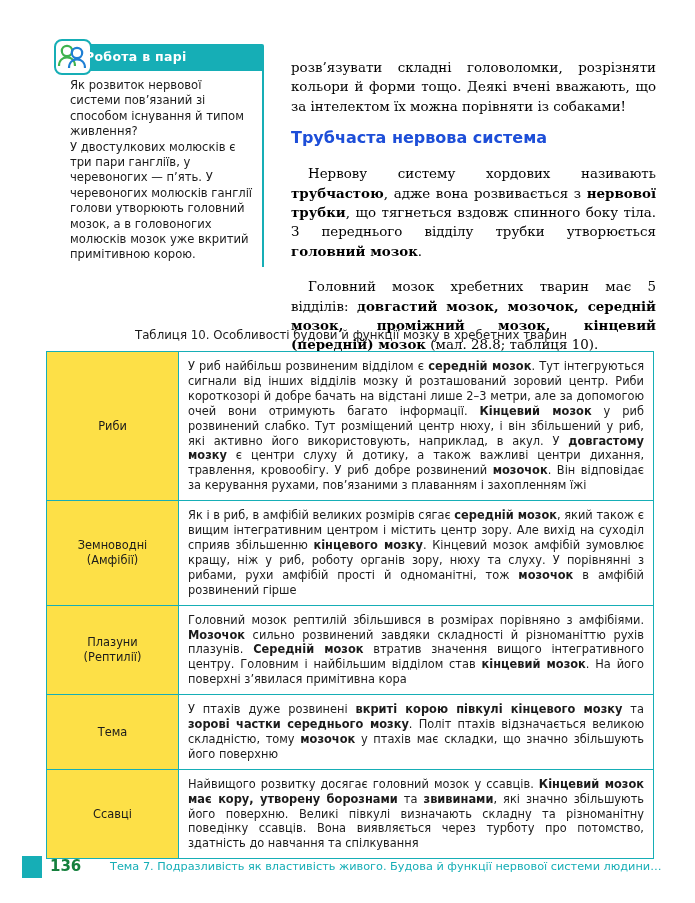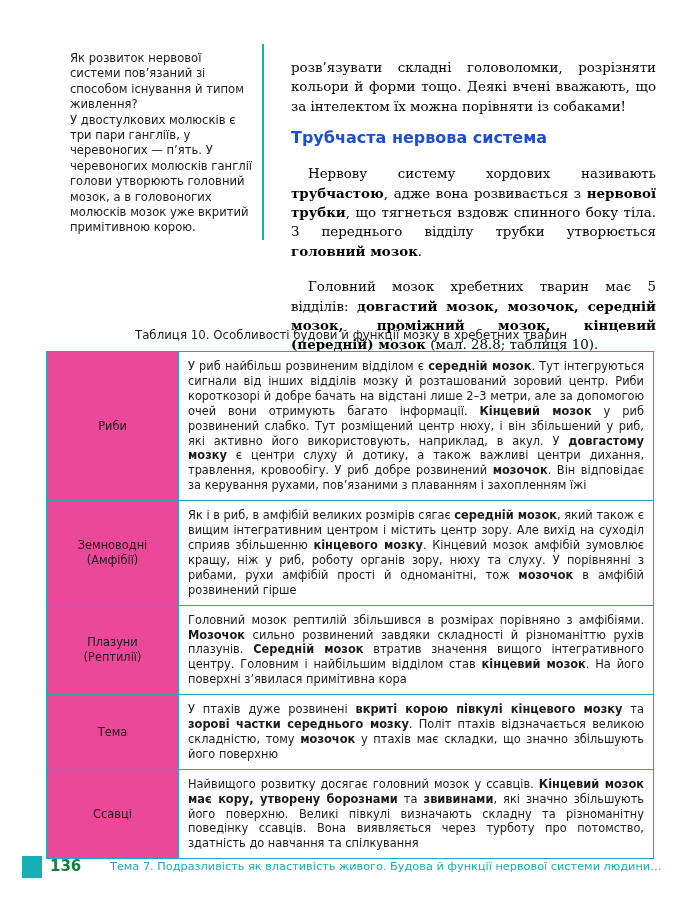--- a/index.html
+++ b/index.html
@@ -138,21 +138,21 @@
     background: #ffffff;
   }
   .data-table tr { }
   .data-table td {
     border: 1.2px solid #16AEB6;
     vertical-align: middle;
     padding: 0;
   }
   .data-table td.cat {
     width: 132px;
-    background: #ec4899;
+    background: #fde047;
     text-align: center;
     font-size: 11.4px;
     line-height: 14.6px;
     color: #1b1b1b;
     padding: 4px 6px;
     box-sizing: border-box;
   }
   .data-table td.desc {
     background: #ffffff;
     font-size: 11.4px;
@@ -199,20 +199,31 @@
   }
 </style>
 </head>
 <body>
 
 <div class="page">
 
   <div class="top-area">
 
     <div class="callout">
+      <div class="callout-headbar">
+        <div class="callout-icon">
+          <svg viewBox="0 0 34 32" width="34" height="32" aria-hidden="true">
+            <circle cx="11" cy="10" r="5.2" fill="none" stroke="#3FB34F" stroke-width="2.2"></circle>
+            <path d="M3 25 c0-6 4-8.6 8-8.6 s8 2.6 8 8.6" fill="none" stroke="#3FB34F" stroke-width="2.2"></path>
+            <circle cx="21" cy="12" r="5.2" fill="none" stroke="#1E7FD4" stroke-width="2.2"></circle>
+            <path d="M13 27 c0-6 4-8.6 8-8.6 s8 2.6 8 8.6" fill="none" stroke="#1E7FD4" stroke-width="2.2"></path>
+          </svg>
+        </div>
+        <div class="callout-headbar-label">Робота в парі</div>
+      </div>
       <div class="callout-body">
         <p style="margin-top:0;">Як розвиток нервової системи пов’язаний зі способом існування й типом живлення?</p>
         <p>У двостулкових молюсків є три пари гангліїв, у черевоногих — п’ять. У черевоногих молюсків ганглії голови утворюють головний мозок, а в головоногих молюсків мозок уже вкритий примітивною корою.</p>
       </div>
     </div>
 
     <div class="rightcol">
       <p>розв’язувати складні головоломки, розрізняти кольори й форми тощо. Деякі вчені вважають, що за інтелектом їх можна порівняти із собаками!</p>
       <div class="section-title">Трубчаста нервова система</div>
       <p class="indent">Нервову систему хордових називають <b>трубчастою</b>, адже вона розвивається з <b>нервової трубки</b>, що тягнеться вздовж спинного боку тіла. З переднього відділу трубки утворюється <b>головний мозок</b>.</p>

